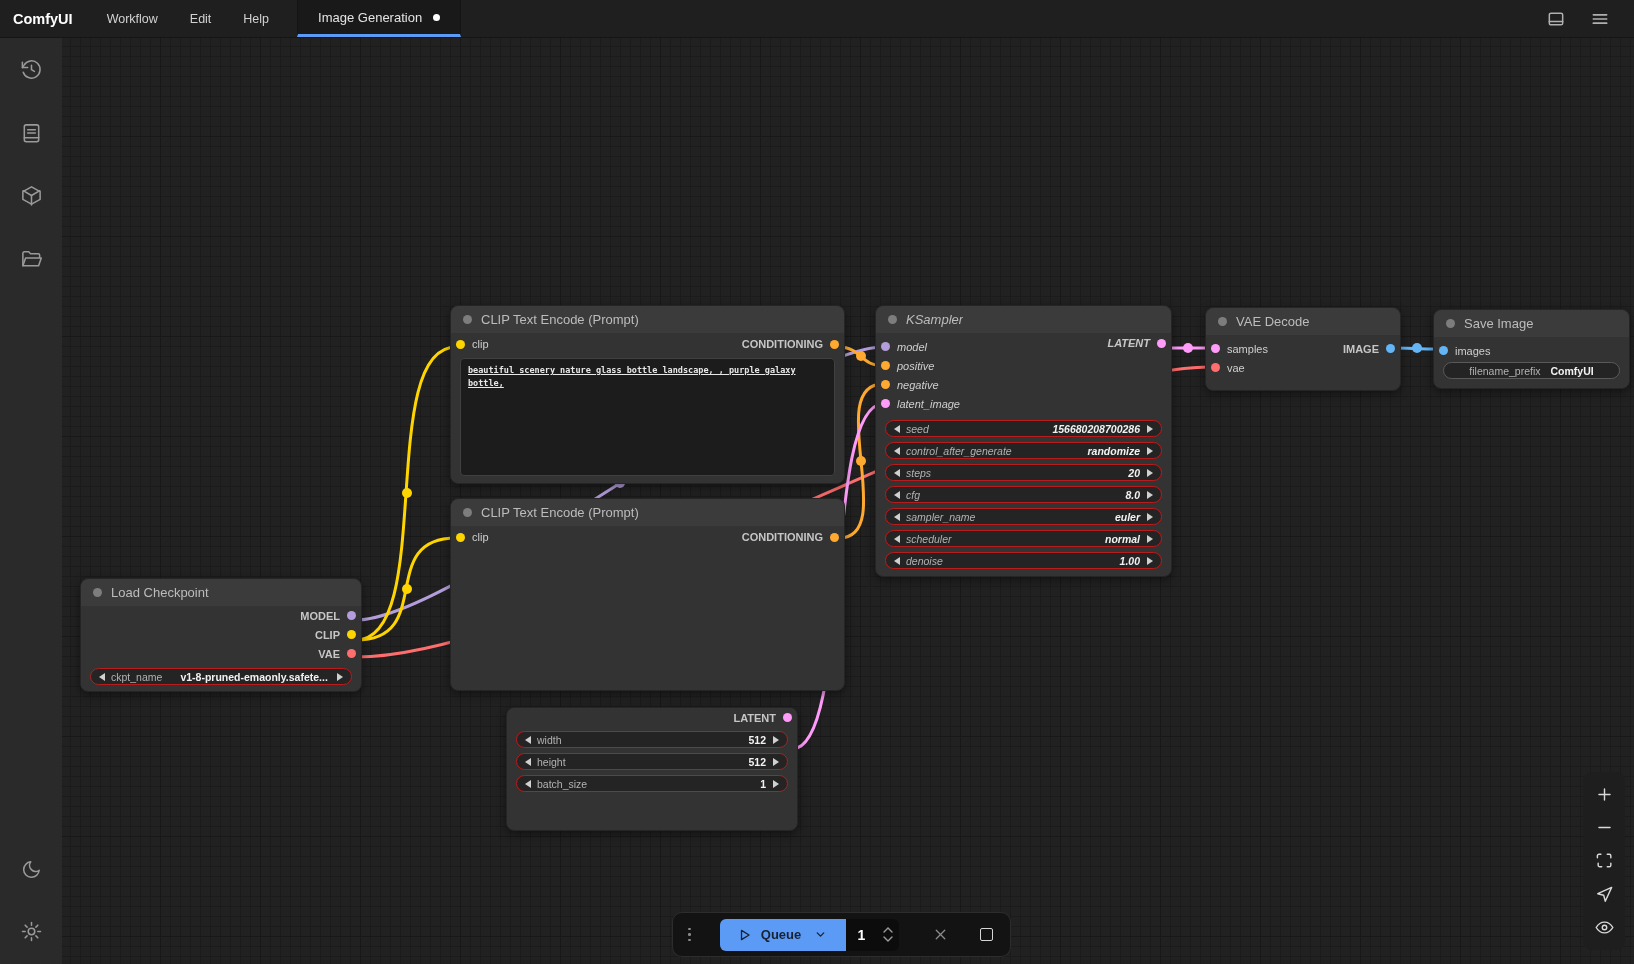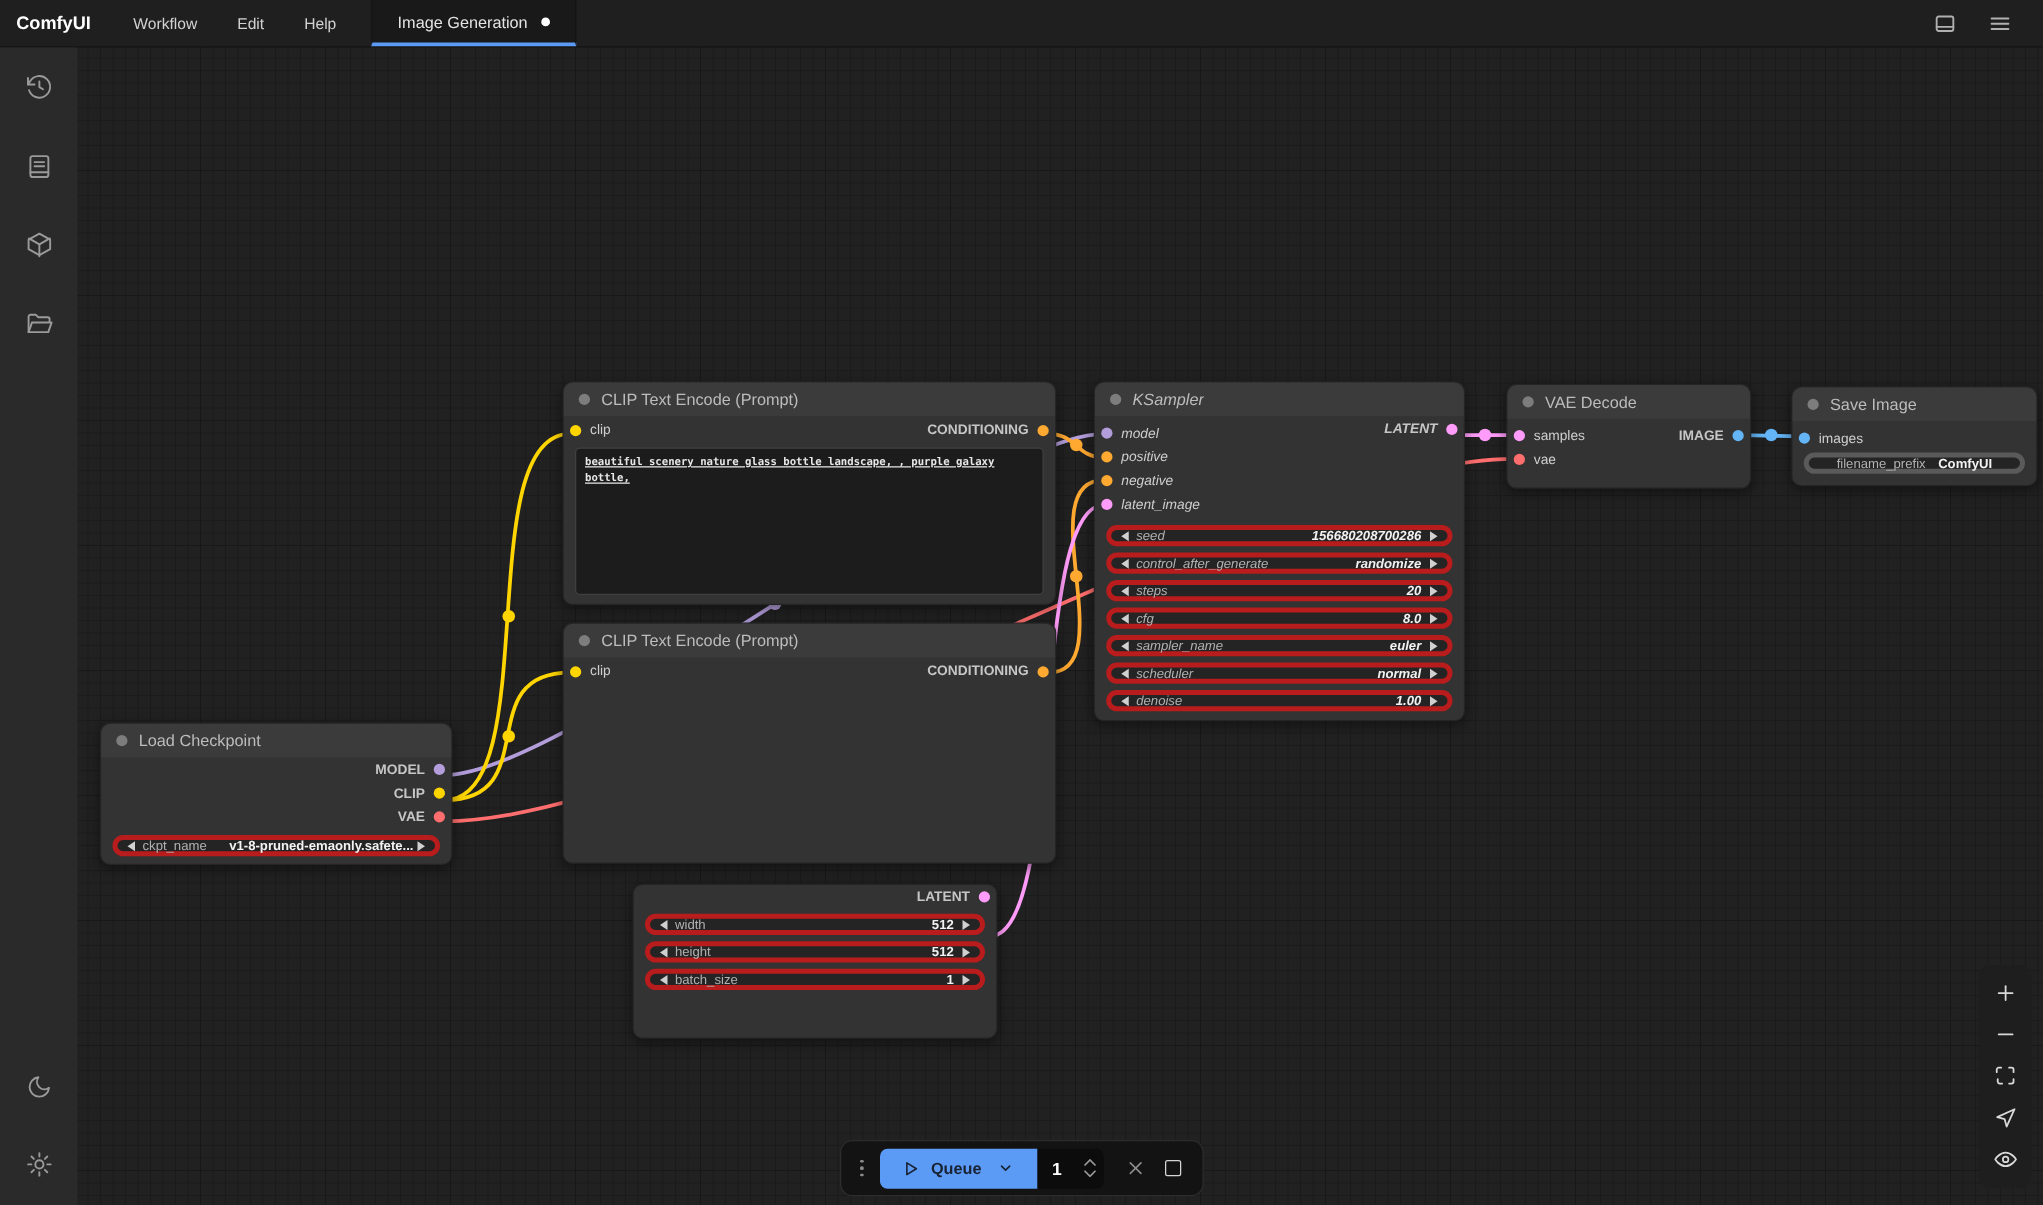--- a/index.html
+++ b/index.html
@@ -62,21 +62,21 @@
   .prow { display:flex; align-items:center; height:19px; padding:0 5px; }
   .prow.space { justify-content:space-between; }
   .prow.right { justify-content:flex-end; }
   .port { display:flex; align-items:center; gap:7px; }
   .pdot { width:9px; height:9px; border-radius:50%; flex:none; }
   .plabel { color:#cfcfcf; font-size:11px; white-space:nowrap; }
   .plabel.out { font-weight:bold; color:#c6c6c6; }
   .widgets { display:flex; flex-direction:column; gap:5px; padding:0 9px; }
   .widget {
     display:flex; align-items:center; height:17px; border-radius:9px;
-    background:#242424; border:4px solid #b91c1c; padding:0 8px; font-size:10.5px;
+    background:#242424; border:1px solid #b91c1c; padding:0 8px; font-size:10.5px;
     cursor:pointer;
   }
   .tri-l { width:0; height:0; border-top:4px solid transparent; border-bottom:4px solid transparent; border-right:6px solid #d0d0d0; flex:none; }
   .tri-r { width:0; height:0; border-top:4px solid transparent; border-bottom:4px solid transparent; border-left:6px solid #d0d0d0; flex:none; }
   .w-label { color:#b2b2b2; margin:0 6px; white-space:nowrap; }
   .w-value { color:#f2f2f2; font-weight:bold; margin-left:auto; margin-right:7px; white-space:nowrap; }
   .widget.near .w-value { margin-left:12px; margin-right:auto; }
   .widget.center { justify-content:center; border-color:#5a5a5a; }
   .widget.center .w-label { margin:0 10px 0 0; }
   .widget.center .w-value { margin:0; }
@@ -84,21 +84,21 @@
     margin:3px 9px 0; background:#1c1c1c; border:1px solid #404040; border-radius:4px;
     padding:5px 7px; color:#e8e8e8; font-family:"DejaVu Sans Mono", monospace;
     font-size:8.5px; font-weight:bold; line-height:1.5; overflow:hidden; cursor:text;
   }
   .out-abs { position:absolute; right:5px; top:31px; }
 
   
   .queuebar {
     position:absolute; left:672px; top:912px; height:45px; z-index:8;
     background:#131313; border:1px solid #2d2d2d; border-radius:10px;
-    display:flex; align-items:center; padding:0 13px; gap:11px;
+    display:flex; align-items:center; padding:0 13px; gap:27px;
   }
   .drag-dots { display:flex; flex-direction:column; gap:3px; cursor:grab; padding:2px; }
   .drag-dots i { width:2.5px; height:2.5px; border-radius:50%; background:#8a8a8a; }
   .queue-btn {
     height:32px; width:126px; background:#5b9bf5; border-radius:6px 0 0 6px;
     display:flex; align-items:center; justify-content:center; gap:9px;
     color:#182233; font-size:13px; font-weight:bold; cursor:pointer;
   }
   .queue-btn svg { width:14px; height:14px; }
   .batch-box {

